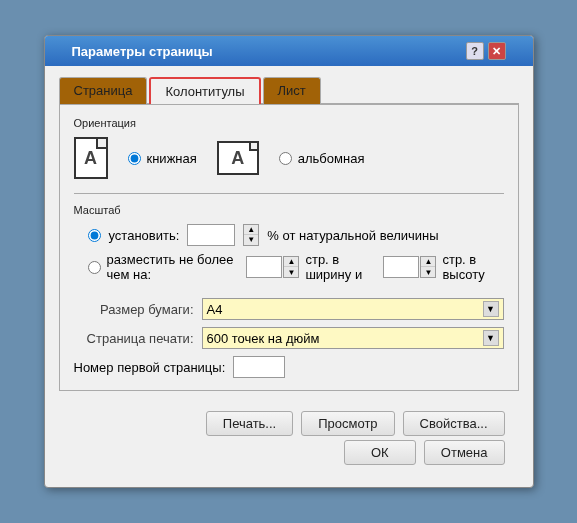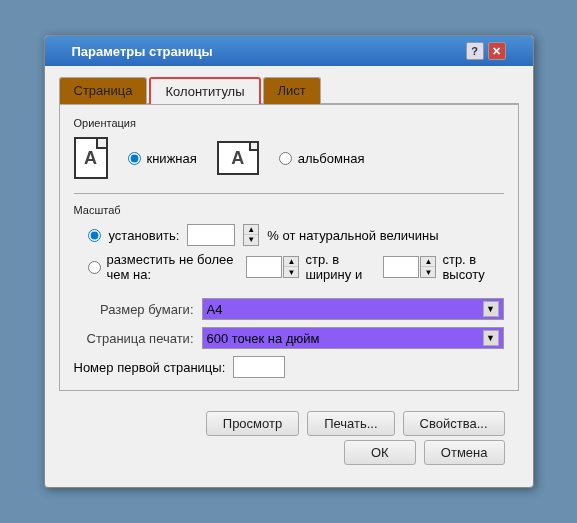--- a/index.html
+++ b/index.html
@@ -179,21 +179,21 @@
     }
     .prop-label {
       min-width: 120px;
       text-align: right;
       color: #404040;
     }
     .dropdown {
       flex: 1;
       height: 22px;
       border: 1px solid #999;
-      background: #8b5cf6;
+      background: #fef9c3;
       display: flex;
       align-items: center;
       justify-content: space-between;
       padding: 0 4px;
       cursor: pointer;
       font-size: 13px;
     }
     .dropdown-arrow {
       width: 16px;
       height: 16px;
@@ -386,22 +386,22 @@
       </div>
 
       <div class="first-page-row">
         <span>Номер первой страницы:</span>
         <input type="text" class="first-page-input" style="">
       </div>
 
     </div>
 
     <div class="bottom-buttons">
+      <button class="btn">Печать...</button>
       <button class="btn">Просмотр</button>
-      <button class="btn">Печать...</button>
       <button class="btn">Свойства...</button>
     </div>
 
     <div class="ok-cancel-row">
       <button class="btn">ОК</button>
       <button class="btn">Отмена</button>
     </div>
 
   </div>
 </div>

